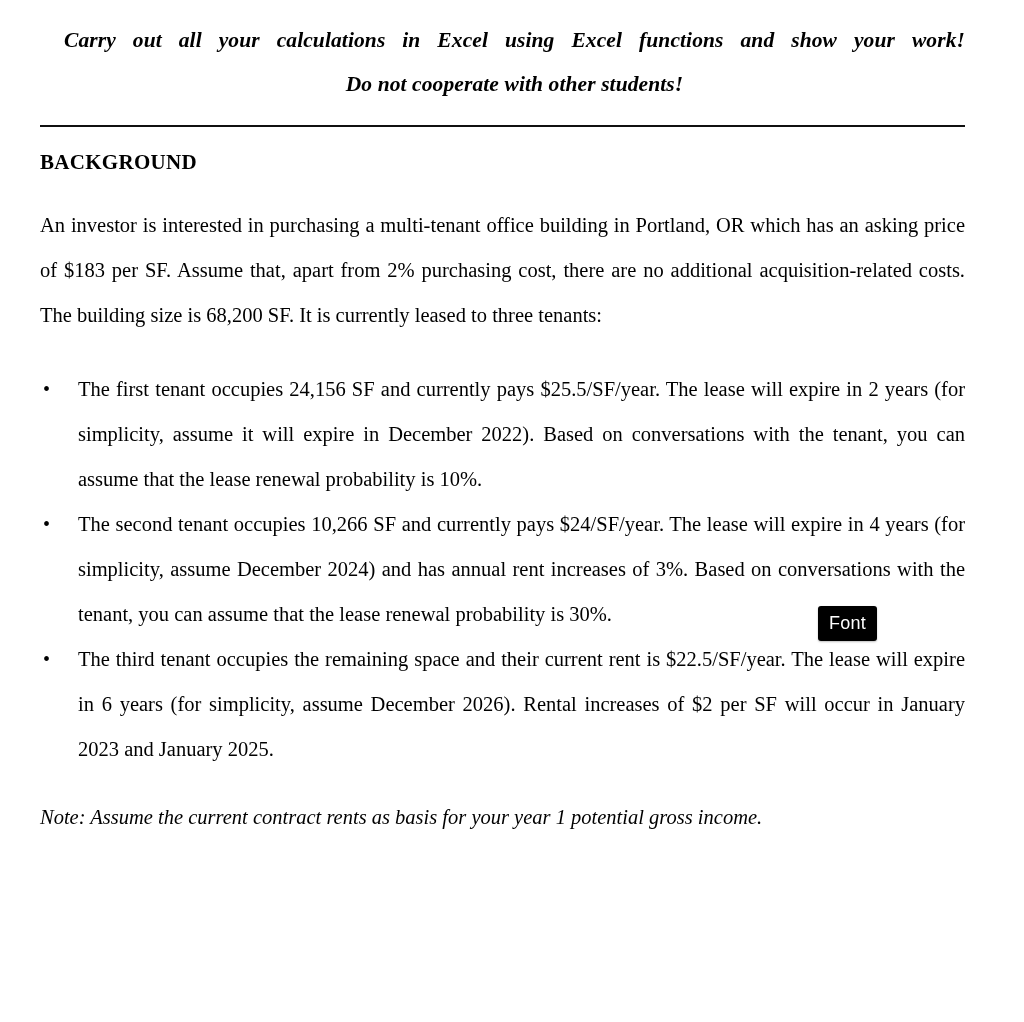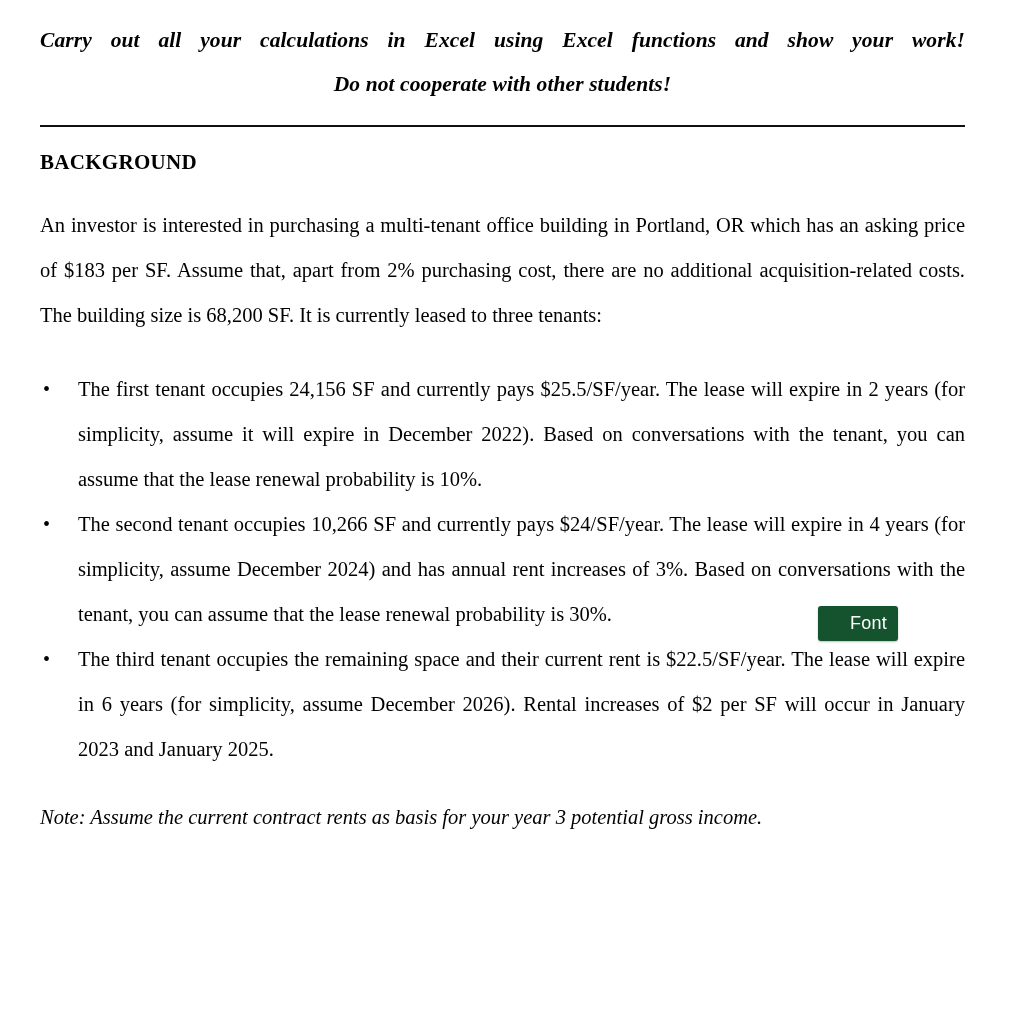--- a/index.html
+++ b/index.html
@@ -27,20 +27,21 @@
   
   .instructions {
     padding-top: 18px;
     font-weight: bold;
     font-style: italic;
     font-size: 21.5px;
     line-height: 44px;
     text-align: justify;
     text-justify: inter-word;
     letter-spacing: 0.1px;
+    margin-left: 24px;
   }
   .instructions .line1 {
     display: block;
     text-align: justify;
     text-align-last: justify;
   }
   .instructions .line2 {
     display: block;
     text-align: center;
   }
@@ -106,33 +107,32 @@
     text-align: left;
   }
 
   
   .tooltip {
     position: absolute;
     left: 818px;
     top: 606px;
     width: 59px;
     height: 35px;
-    background: #14532d;
+    background: #000000;
     border-radius: 3px;
     display: flex;
     align-items: center;
     justify-content: center;
     font-family: "Liberation Sans", "DejaVu Sans", sans-serif;
     font-size: 18px;
     font-style: normal;
     font-weight: normal;
     color: #ffffff;
     letter-spacing: 0.2px;
     box-shadow: 0 1px 2px rgba(0,0,0,0.25);
-    padding-left: 21px;
   }
 </style>
 </head>
 <body>
 
 <div class="page">
 
   <div class="instructions">
     <span class="line1">Carry out all your calculations in Excel using Excel functions and show your work!</span>
     <span class="line2">Do not cooperate with other students!</span>
@@ -152,19 +152,19 @@
     <li class="bullet-item">
       <span class="marker">•</span>
       <span>The second tenant occupies 10,266 SF and currently pays $24/SF/year. The lease will expire in 4 years (for simplicity, assume December 2024) and has annual rent increases of 3%. Based on conversations with the tenant, you can assume that the lease renewal probability is 30%.</span>
     </li>
     <li class="bullet-item">
       <span class="marker">•</span>
       <span>The third tenant occupies the remaining space and their current rent is $22.5/SF/year. The lease will expire in 6 years (for simplicity, assume December 2026). Rental increases of $2 per SF will occur in January 2023 and January 2025.</span>
     </li>
   </ul>
 
-  <div class="note">Note: Assume the current contract rents as basis for your year 3 potential gross income.</div>
+  <div class="note">Note: Assume the current contract rents as basis for your year 1 potential gross income.</div>
 
 </div>
 
 <div class="tooltip">
   <span>Font</span>
 </div>
 
 </body></html>

